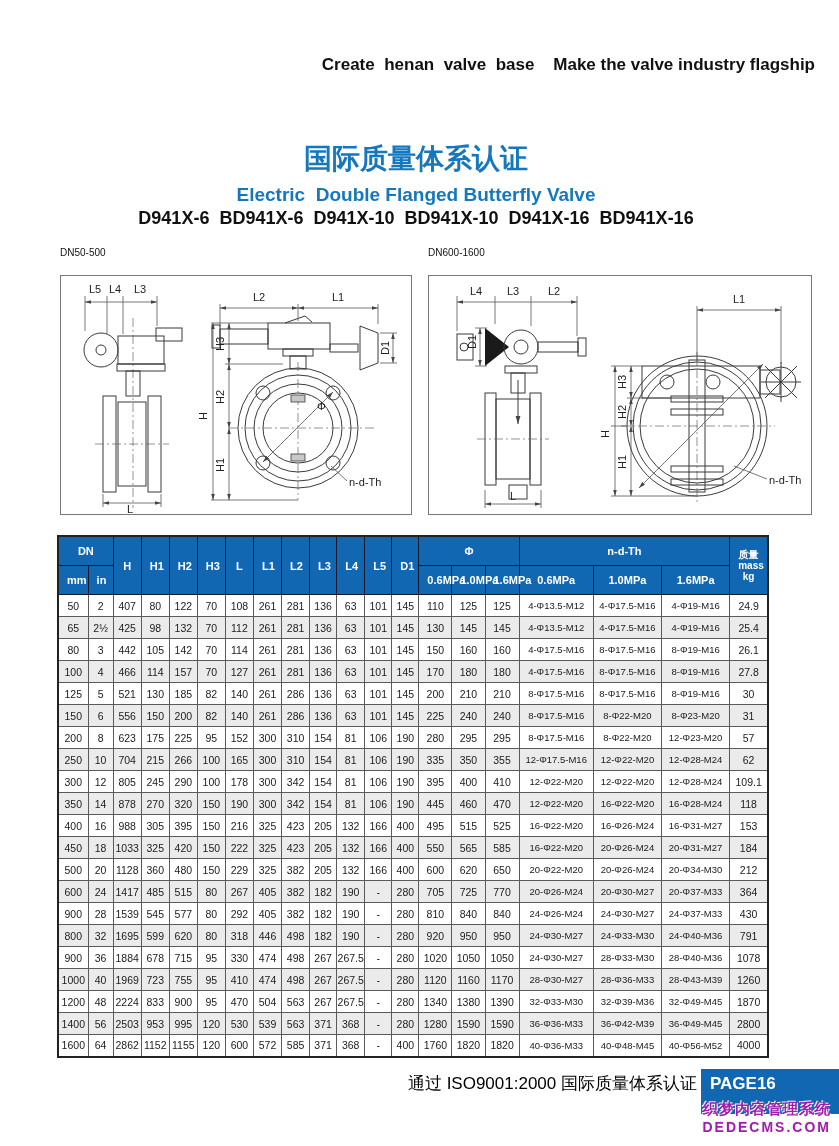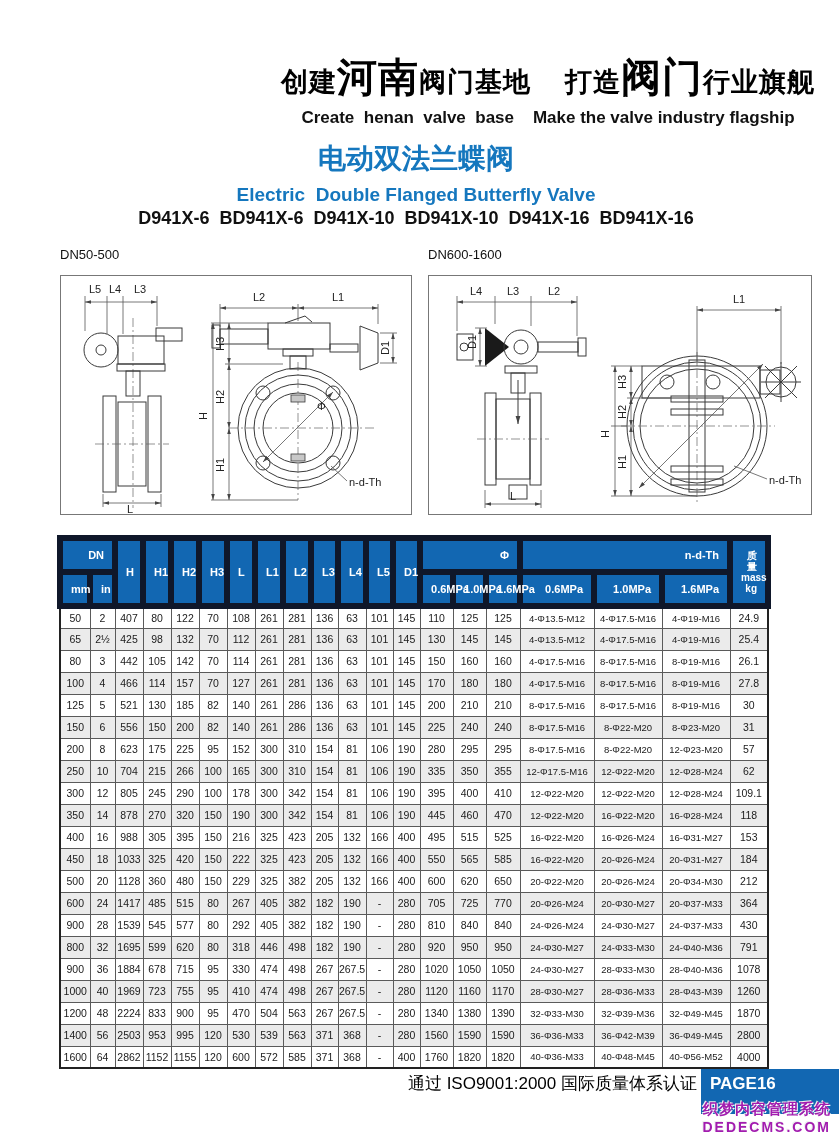--- a/index.html
+++ b/index.html
@@ -17,43 +17,43 @@
   .slogan-cn .gap { display:inline-block; width:34px; }
   .slogan-en { font-size:17px; font-weight:600; color:#111; margin-top:0px; }
 
   
   .title-wrap { position:absolute; left:0; top:140px; width:832px; text-align:center; }
   .title-cn { font-size:28px; font-weight:bold; }
   .title-en { font-size:19px; font-weight:600; margin-top:6px; }
   .models   { font-size:18px; font-weight:600; color:#111; margin-top:2px; }
 
   
-  .draw-caption { position:absolute; font-size:13px; color:#111; }
+  .draw-caption { position:absolute; font-size:10px; color:#111; }
   .cap-left  { left:60px;  top:247px; }
   .cap-right { left:428px; top:247px; }
   .draw-box { position:absolute; top:275px; height:240px; border:1px solid #777; box-sizing:border-box; background:#fff; }
   .box-left  { left:60px;  width:352px; }
   .box-right { left:428px; width:384px; }
   .draw-box svg { display:block; width:100%; height:100%; }
   svg .ln   { stroke:#3a3a3a; stroke-width:1; fill:none; }
   svg .dim  { stroke:#555; stroke-width:0.8; fill:none; }
   svg .cl   { stroke:#666; stroke-width:0.7; fill:none; stroke-dasharray:9 3 2 3; }
   svg .fillk{ fill:#1a1a1a; stroke:none; }
   svg .fillg{ fill:#c8c8c8; stroke:#3a3a3a; stroke-width:0.8; }
   svg text  { font-family:"Liberation Sans", sans-serif; font-size:11px; fill:#222; }
 
   
   table.dims {
     position:absolute; left:57px; top:535px; width:712px;
     border-collapse:collapse; table-layout:fixed;
     border:2px solid #222;
   }
   table.dims th {
-    background:#1267b2; color:#fff; border:6px solid #0f172a;
-    font-size:11px; font-weight:bold; padding:8px; text-align:right; vertical-align:middle;
+    background:#1267b2; color:#fff; border:1px solid #0f172a;
+    font-size:11px; font-weight:bold; padding:8px; text-align:center; vertical-align:middle;
   }
   table.dims thead tr { height:27px; }
   table.dims td {
     border:1px solid #5a5a5a; font-size:10.5px; text-align:center;
     padding:0; color:#1a1a1a; vertical-align:middle;
   }
   table.dims tbody tr { height:22px; }
   table.dims tbody tr:nth-child(even) td { background:#ebebeb; }
   table.dims tbody tr:nth-child(odd)  td { background:#ffffff; }
   table.dims td.ndth { font-size:9.5px; }
@@ -78,26 +78,25 @@
   }
   .wm1 { font-size:15px; letter-spacing:1px; }
   .wm2 { font-size:14px; letter-spacing:2px; }
 </style>
 </head>
 <body>
 
 <div class="page">
 
   <div class="slogan">
-    <div class="slogan-cn"><span class="s">创建</span><span class="b">河南</span><span class="s">阀门基地</span><span class="gap"></span><span class="s">打造</span><span class="b">阀门</span><span class="s">行业旗舰</span></div>
     <div class="slogan-en pre">Create  henan  valve  base    Make the valve industry flagship</div>
   </div>
 
   <div class="title-wrap">
-    <div class="title-cn" style="color:#1577be">电动双法兰蝶阀</div>
+    <div class="title-cn" style="color:#1577be">国际质量体系认证</div>
     <div class="title-en pre" style="color:#1577be">Electric  Double Flanged Butterfly Valve</div>
     <div class="models pre">D941X-6  BD941X-6  D941X-10  BD941X-10  D941X-16  BD941X-16</div>
   </div>
 
   <div class="draw-caption cap-left">DN50-500</div>
   <div class="draw-caption cap-right">DN600-1600</div>
 
   <div class="draw-box box-left">
     <svg viewBox="0 0 350 238">
       <defs>
@@ -746,21 +745,21 @@
           <td>953</td>
           <td>995</td>
           <td>120</td>
           <td>530</td>
           <td>539</td>
           <td>563</td>
           <td>371</td>
           <td>368</td>
           <td>-</td>
           <td>280</td>
-          <td>1560</td>
+          <td>1280</td>
           <td>1590</td>
           <td>1590</td>
           <td class="ndth">36-Φ36-M33</td>
           <td class="ndth">36-Φ42-M39</td>
           <td class="ndth">36-Φ49-M45</td>
           <td>2800</td>
         </tr>
         <tr>
           <td>1600</td>
           <td>64</td>

